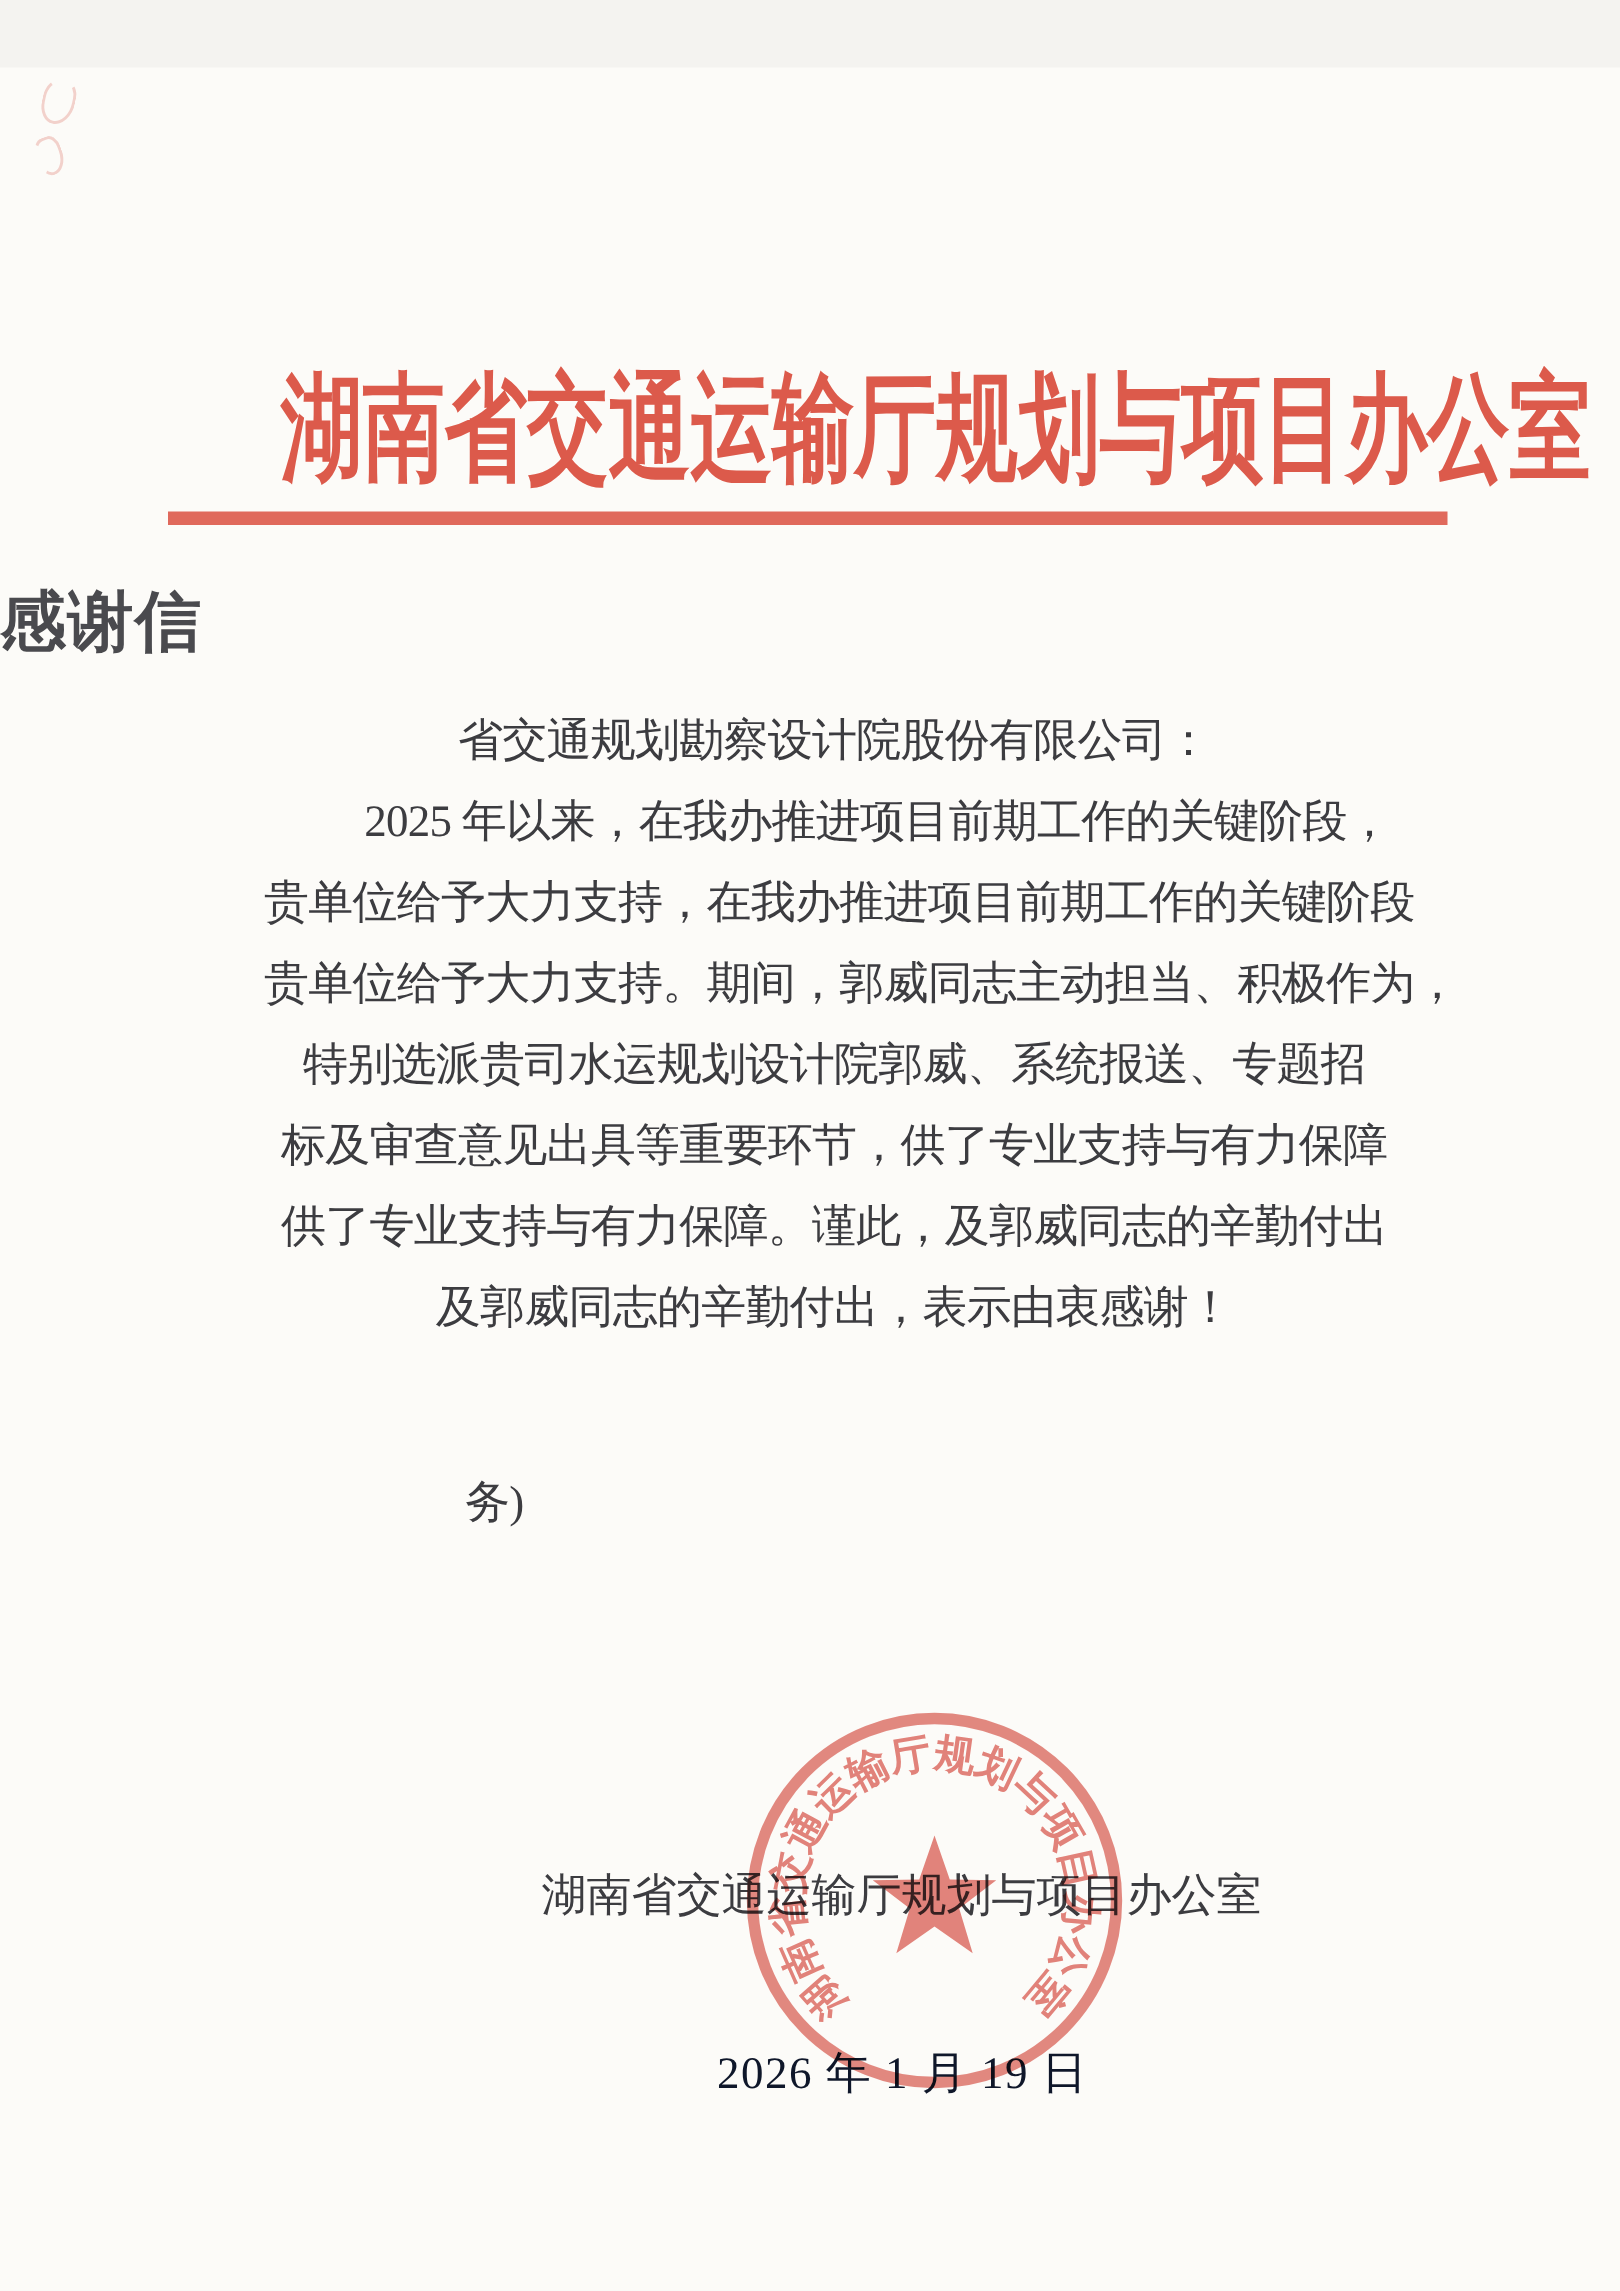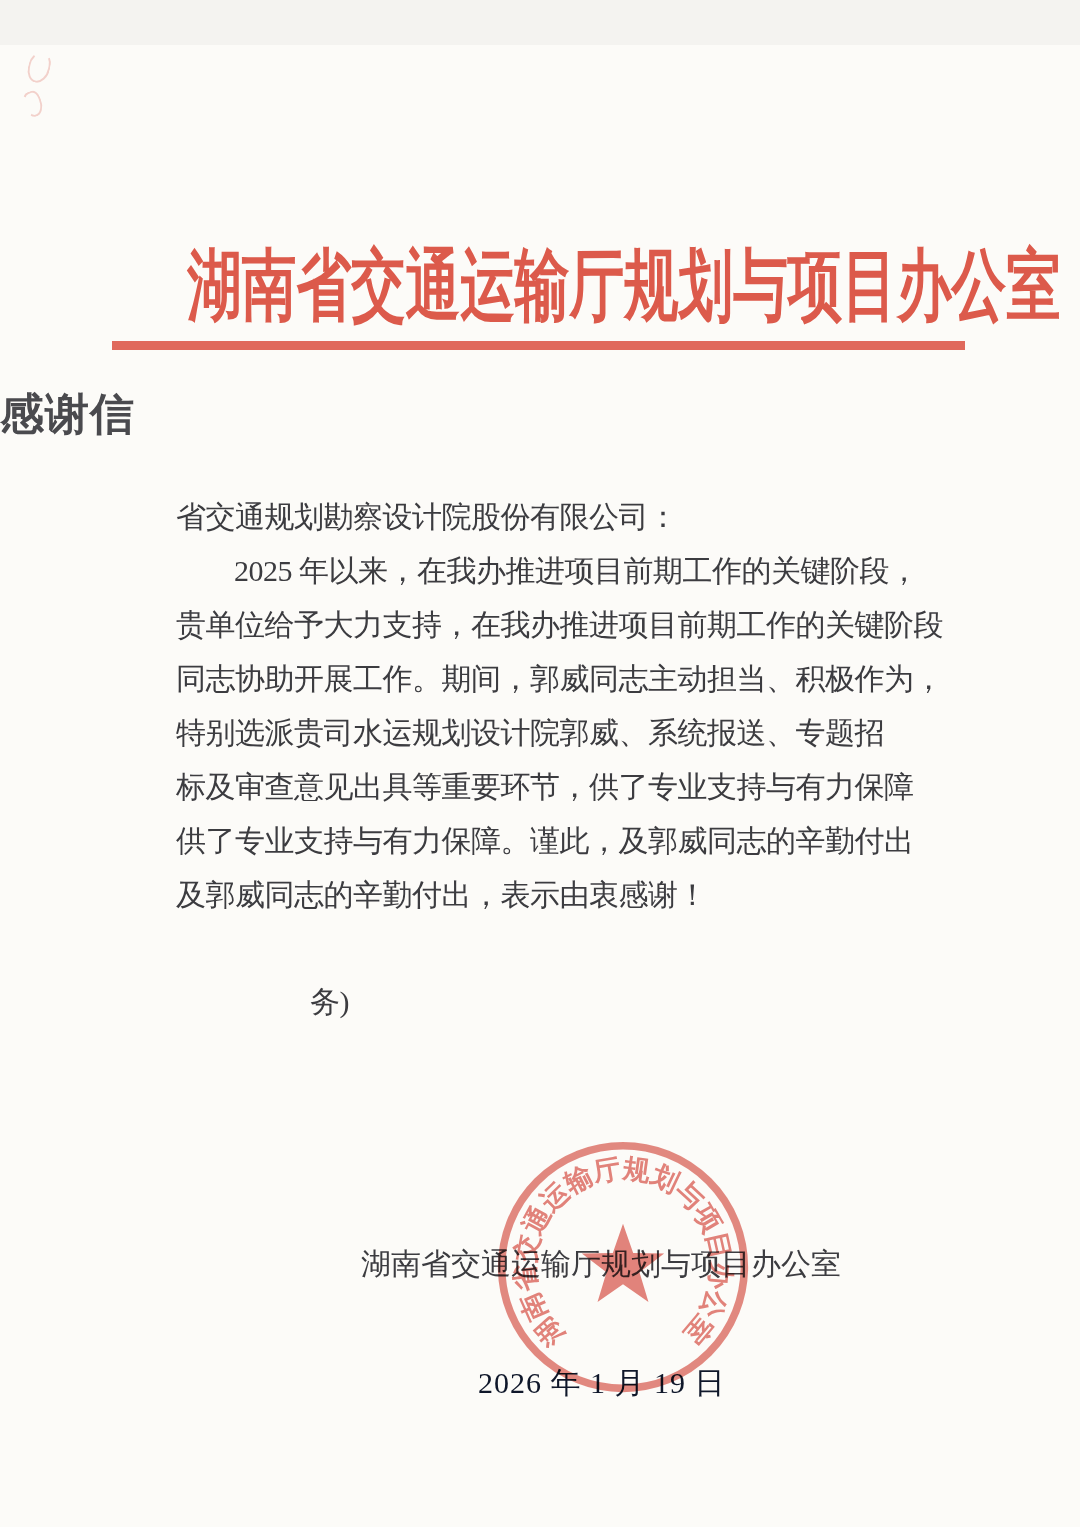--- a/index.html
+++ b/index.html
@@ -36,21 +36,21 @@
   .red-rule{
     position:absolute;left:112px;top:296px;width:853px;height:9px;
     background:#e0695c;
   }
   .doc-title{
     position:absolute;left:0;top:346px;width:1080px;
     font-size:44px;line-height:48px;font-weight:bold;color:#4a4a4e;
     letter-spacing:1px;
   }
   .body-block{
-    position:absolute;left:176px;top:445px;width:760px;
+    position:absolute;left:176px;top:422px;width:760px;text-align:center;
   }
   .body-line{
     height:54px;line-height:54px;font-size:30px;letter-spacing:-0.5px;
     color:#3c3c40;white-space:nowrap;
   }
   .body-line.indent{padding-left:58px;}
   .attachment-block{
     position:absolute;left:228px;top:930px;width:720px;
   }
   .attachment-line{
@@ -86,21 +86,21 @@
   </div>
 
   <div class="red-rule"></div>
 
   <div class="doc-title">感谢信</div>
 
   <div class="body-block">
     <div class="body-line">省交通规划勘察设计院股份有限公司：</div>
     <div class="body-line indent">2025 年以来，在我办推进项目前期工作的关键阶段，</div>
     <div class="body-line">贵单位给予大力支持，在我办推进项目前期工作的关键阶段</div>
-    <div class="body-line">同志协助开展工作。期间，郭威同志主动担当、积极作为，</div>
+    <div class="body-line">贵单位给予大力支持。期间，郭威同志主动担当、积极作为，</div>
     <div class="body-line">特别选派贵司水运规划设计院郭威、系统报送、专题招</div>
     <div class="body-line">标及审查意见出具等重要环节，供了专业支持与有力保障</div>
     <div class="body-line">供了专业支持与有力保障。谨此，及郭威同志的辛勤付出</div>
     <div class="body-line">及郭威同志的辛勤付出，表示由衷感谢！</div>
   </div>
 
   <div class="attachment-block">
     <div class="attachment-line cont">务)</div>
   </div>
 

